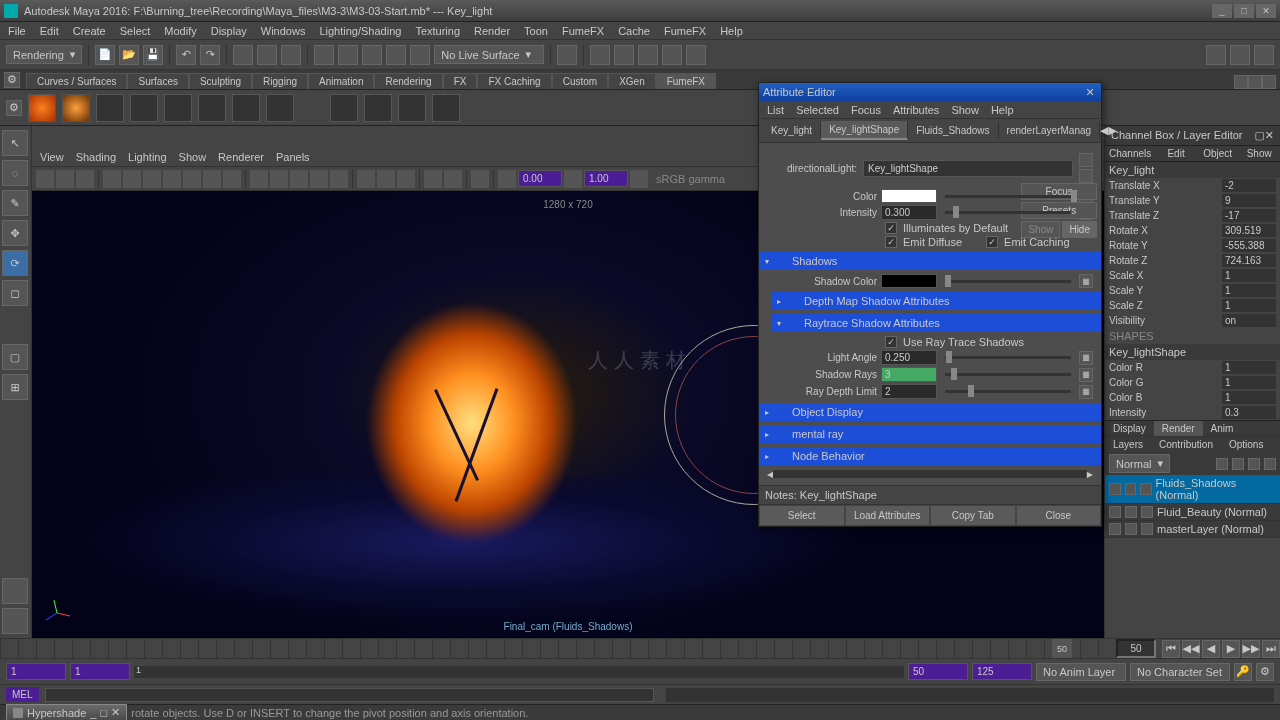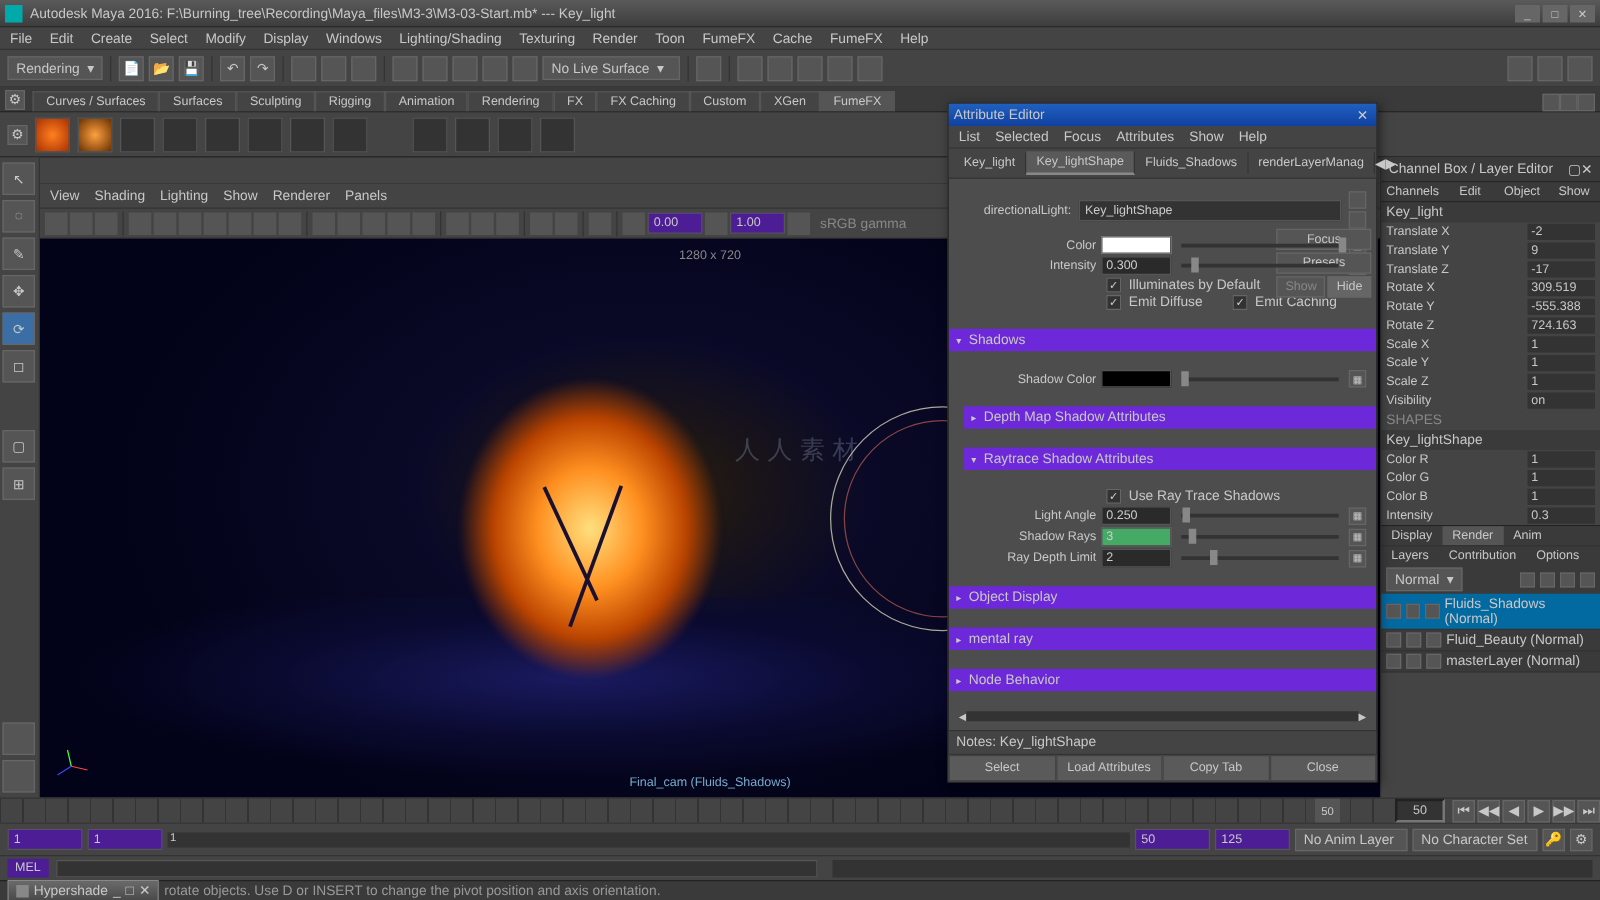--- a/index.html
+++ b/index.html
@@ -80,21 +80,21 @@
 .field-row { display:flex; align-items:center; gap:4px; margin:2px 0;}
 .field-row .lbl { width:110px; text-align:right; font-size:10px;}
 .field-row input[type=text] { width:56px; background:#2a2a2a; border:1px solid #555; color:#ccc; padding:1px 3px; font-size:10px;}
 .color-swatch { width:56px; height:14px; background:#fff; border:1px solid #555;}
 .slider { flex:1; height:3px; background:#333; position:relative; margin:0 4px;}
 .slider .thumb { position:absolute; width:6px; height:12px; background:#888; top:-5px;}
 .map-btn { width:14px; height:14px; background:#555; border:1px solid #666; cursor:pointer; display:flex; align-items:center; justify-content:center; font-size:8px;}
 .chk-row { display:flex; align-items:center; gap:6px; margin:2px 0 2px 118px;}
 .chk { width:12px; height:12px; background:#333; border:1px solid #666; display:flex; align-items:center; justify-content:center; font-size:9px;}
 .chk.checked::after { content:"✓"; color:#ccc;}
-.section-hdr { background:#6d28d9; padding:3px 6px; margin:15px -8px; display:flex; align-items:center; gap:6px; cursor:pointer;}
+.section-hdr { background:#1d4ed8; padding:3px 6px; margin:4px -8px; display:flex; align-items:center; gap:23px; cursor:pointer;}
 .section-hdr .tri { font-size:8px;}
 .notes { background:#444; padding:3px 6px; border-top:1px solid #333;}
 .ae-footer { display:flex; border-top:1px solid #333; background:#4d4d4d;}
 .ae-fbtn { flex:1; padding:4px; text-align:center; background:#5a5a5a; border:1px solid #444; cursor:pointer; font-size:10px;}
 
 
 .timeline { height:20px; background:#444; border-top:1px solid #333; position:relative; display:flex; align-items:center;}
 .tl-ticks { flex:1; height:100%; background: repeating-linear-gradient(to right, #333 0, #333 1px, transparent 1px, transparent 18px); position:relative;}
 .tl-cur { position:absolute; right:208px; top:0; width:20px; height:100%; background:#555; display:flex; align-items:center; justify-content:center; font-size:9px;}
 .tl-end { width:40px; background:#333; padding:2px; text-align:center; font-size:10px;}

